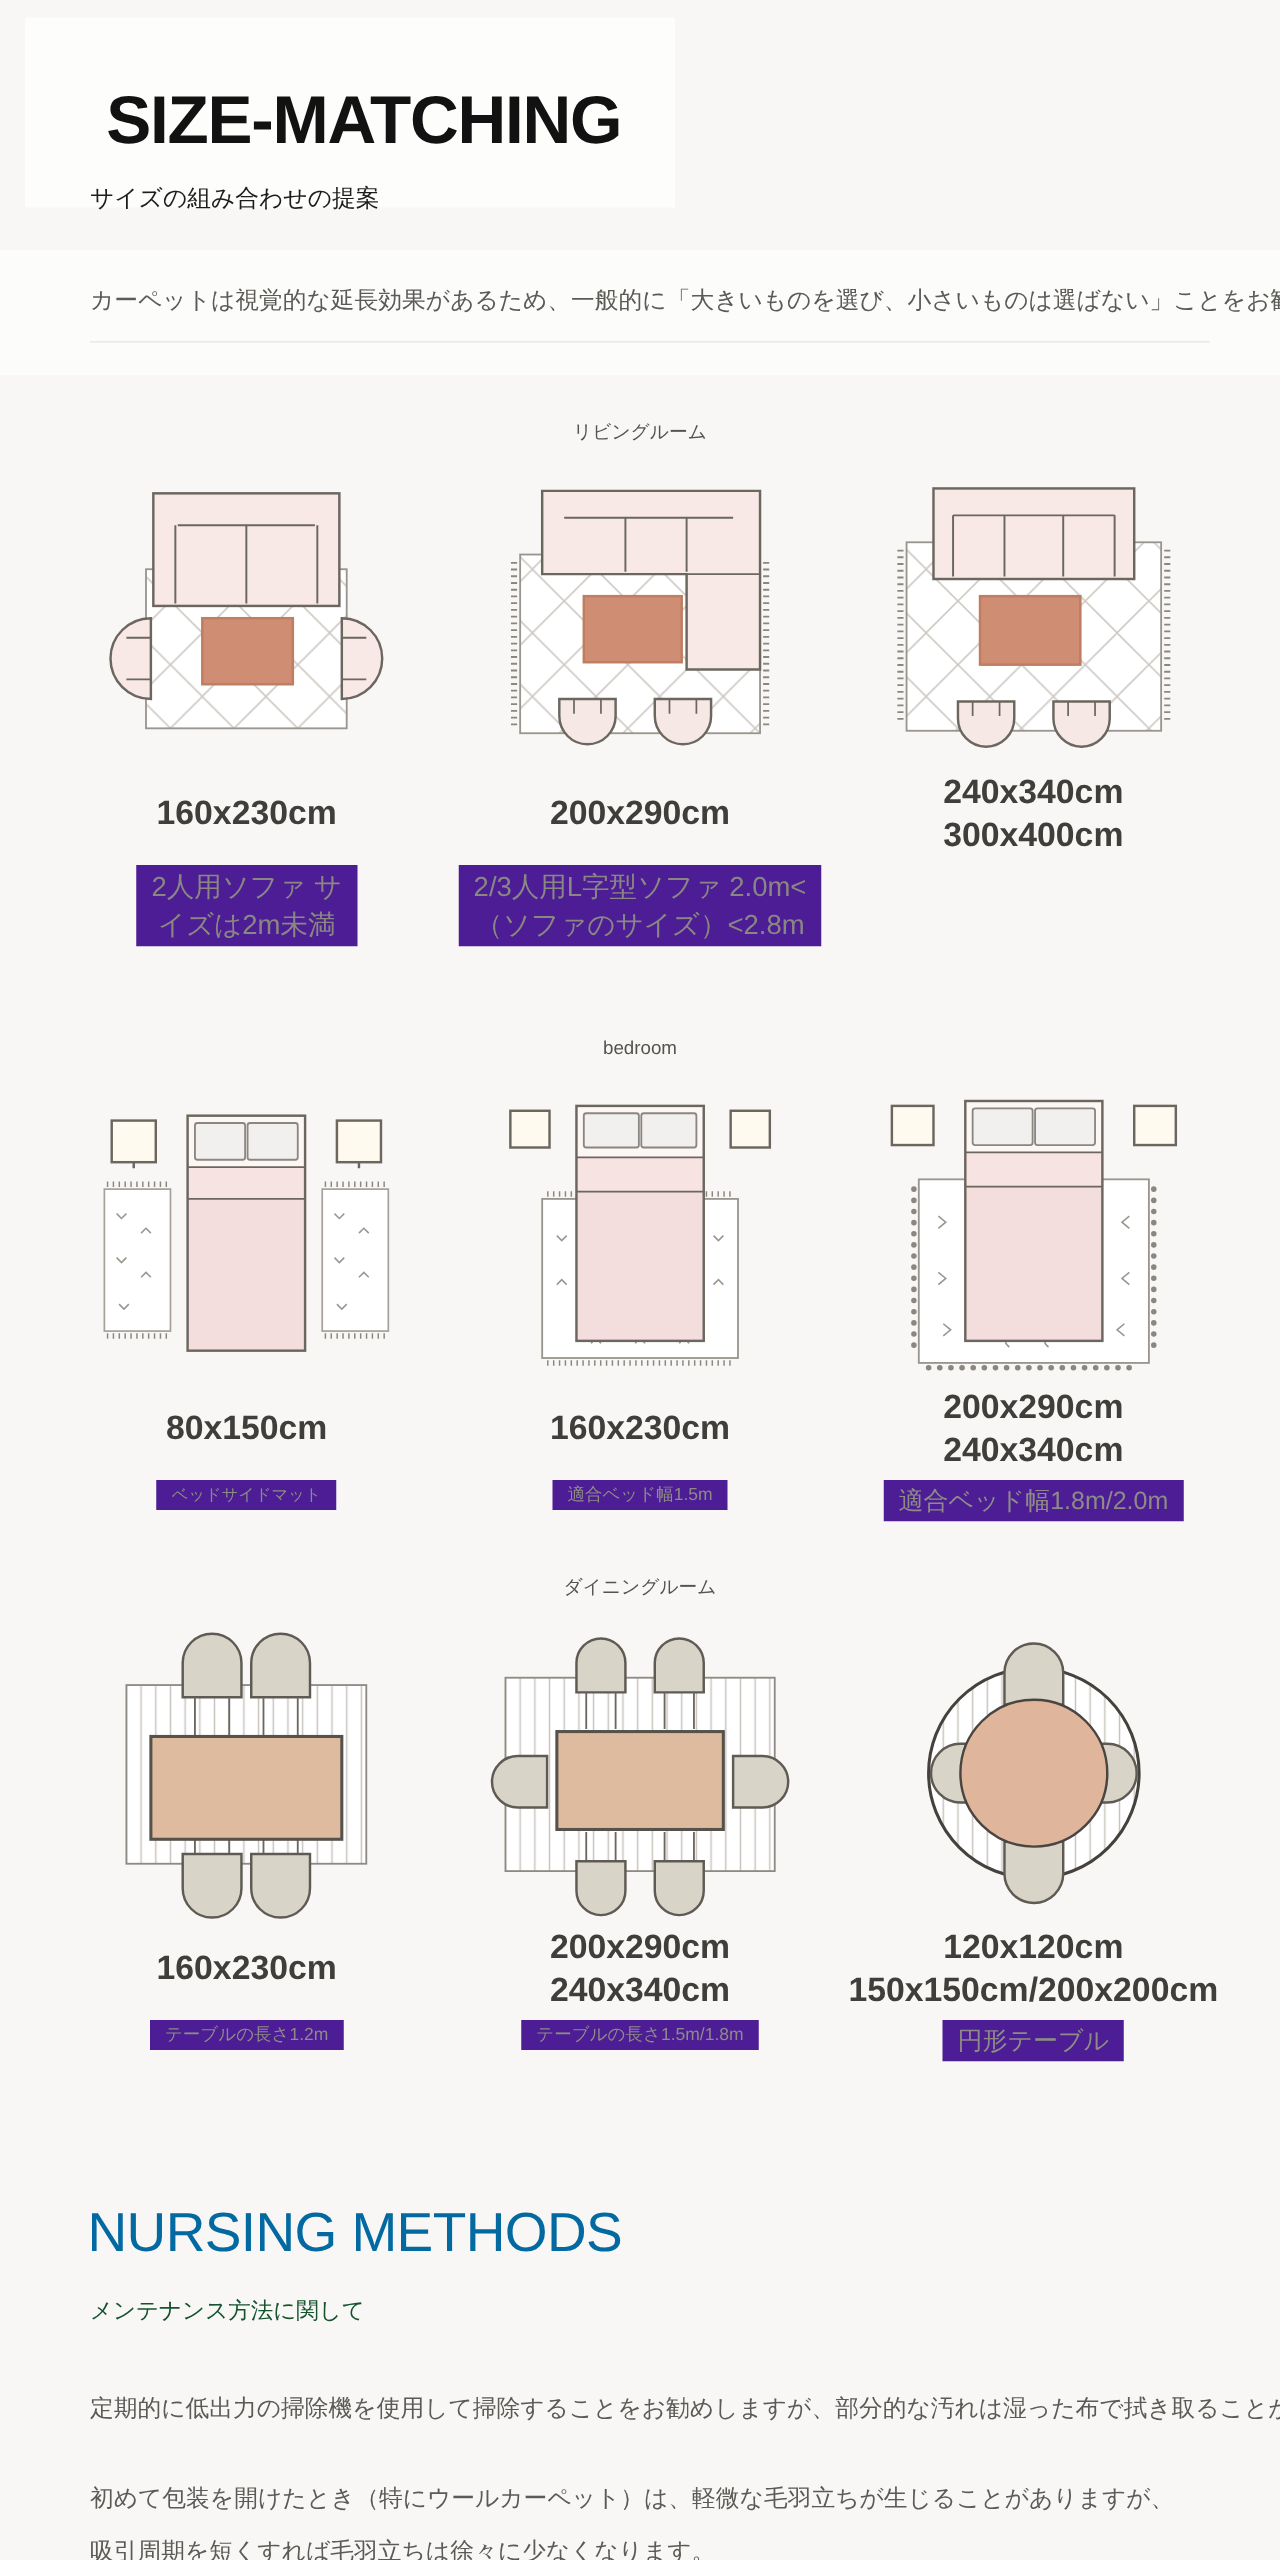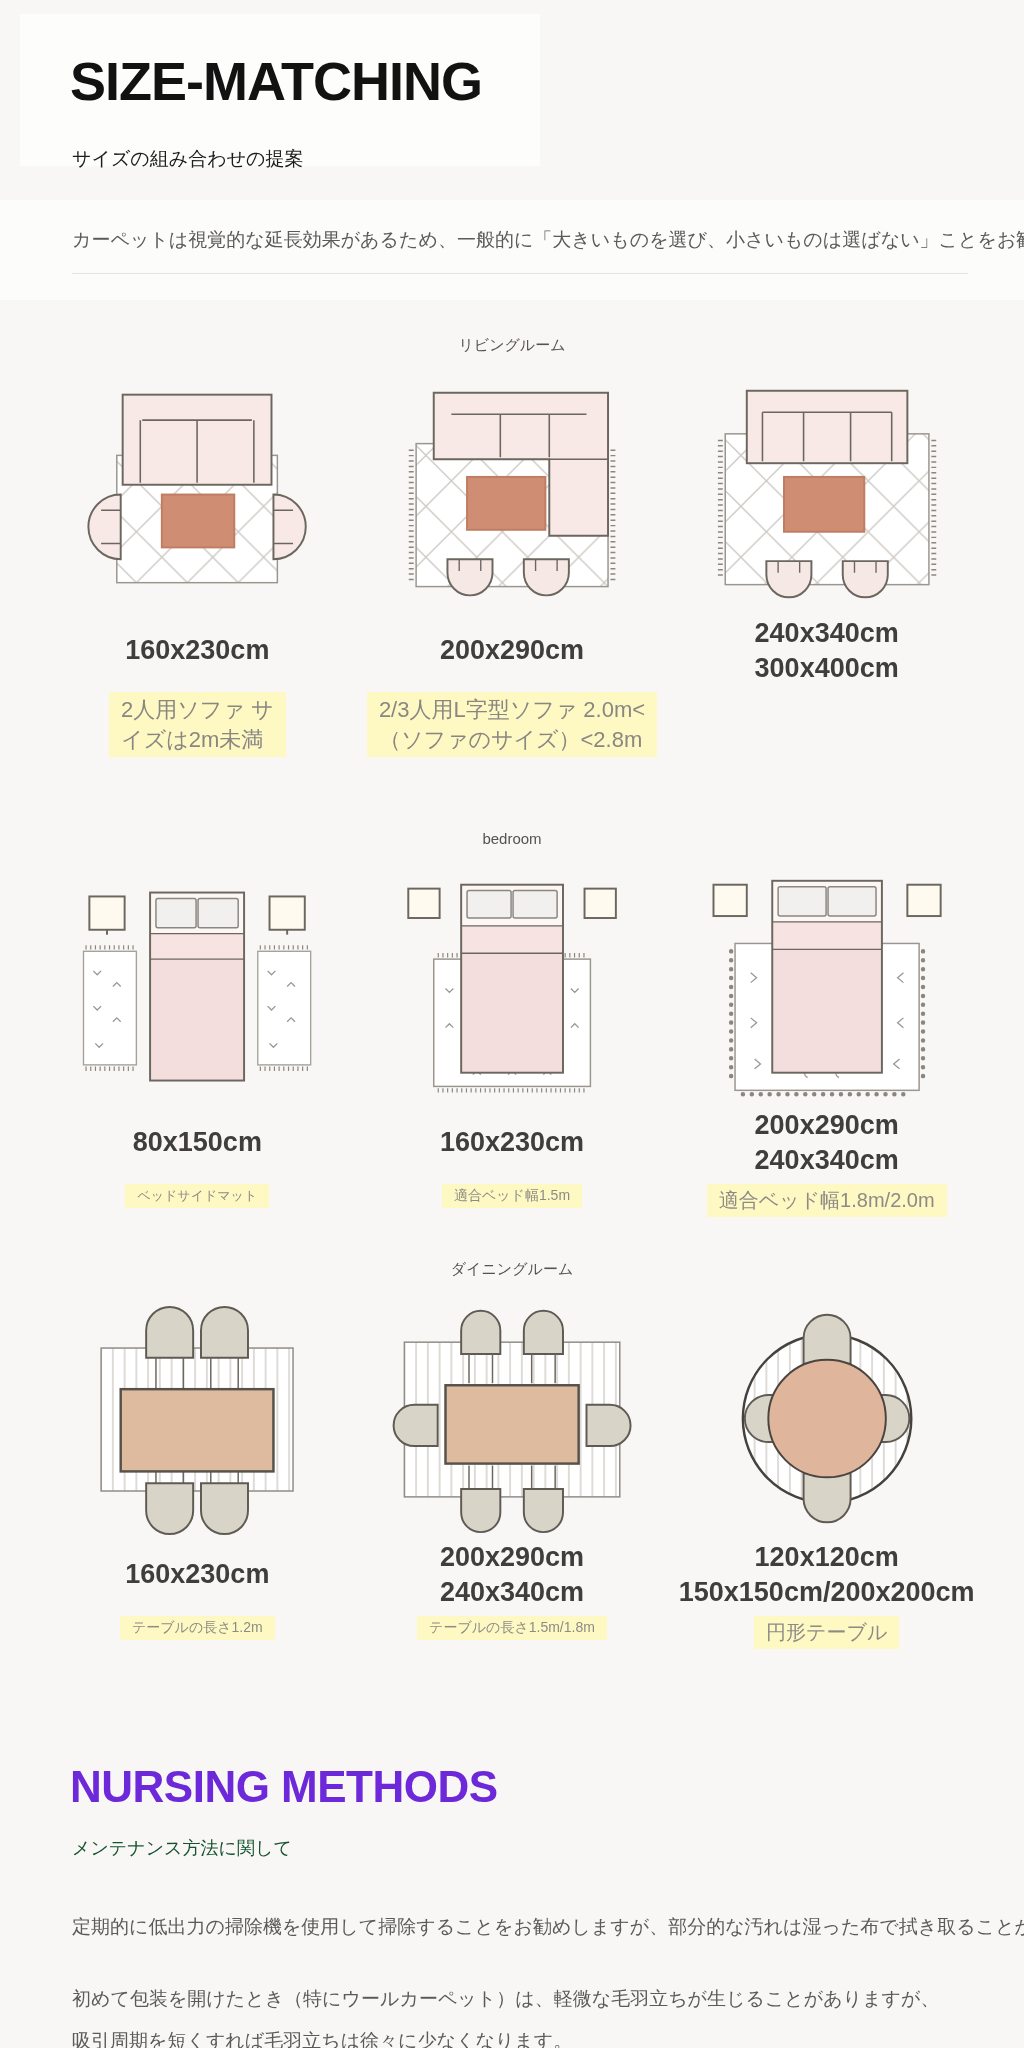--- a/index.html
+++ b/index.html
@@ -3,47 +3,47 @@
 <meta charset="utf-8">
 <style>
   html,body { margin:0; padding:0; }
   body {
     width:1024px; height:2048px; position:relative; overflow:hidden;
     background:#f8f7f5; color:#333;
     font-family:"Liberation Sans","DejaVu Sans",sans-serif;
   }
   .hdr-bg { position:absolute; left:20px; top:14px; width:520px; height:152px; background:#fdfdfc; }
   .intro-band { position:absolute; left:0; top:200px; width:1024px; height:100px; background:#fcfcfb; }
-  .title { position:absolute; left:70px; top:50px; margin:0; font-size:54px; font-weight:800;
+  .title { position:absolute; left:70px; top:50px; margin:15px; font-size:54px; font-weight:800;
            letter-spacing:-1px; color:#121212; }
   .subtitle { position:absolute; left:72px; top:146px; margin:0; font-size:19px; color:#1d1d1d; }
   .intro { position:absolute; left:72px; top:227px; margin:0; width:952px; font-size:19px;
            color:#5c5a57; white-space:nowrap; overflow:hidden; }
   .divider { position:absolute; left:72px; top:273px; width:896px; height:1px; background:#e6e3df; }
 
   .room { position:absolute; left:40px; width:944px; }
   #sec-living  { top:336px; }
   #sec-bedroom { top:830px; }
   #sec-dining  { top:1260px; }
   .room-label { text-align:center; font-size:15px; color:#56534f; }
   .grid { display:grid; grid-template-columns:repeat(3,1fr); margin-top:24px; }
   .cell { display:flex; flex-direction:column; align-items:center; }
   .illus { height:235px; display:flex; align-items:center; justify-content:center; }
   .illus svg { height:235px; width:auto; display:block; }
   .size { height:74px; display:flex; align-items:center; justify-content:center; text-align:center;
           font-size:27px; font-weight:700; color:#403e3b; white-space:pre-line; line-height:1.3; }
-  .desc { margin-top:4px; color:#8e8b86; white-space:pre-line;
-          background:#fef9c3; padding:3px 12px; }
+  .desc { margin-top:4px; text-align:center; color:#8e8b86; white-space:pre-line;
+          background:#4c1d95; padding:3px 12px; }
   .desc-xl { font-size:22px; line-height:1.35; color:#8a8783; }
   .desc-lg { font-size:20px; }
   .desc-md { font-size:14px; }
   .desc-sm { font-size:13px; }
 
-  .care-title { position:absolute; left:70px; top:1762px; margin:0; font-size:44px; font-weight:700;
-                letter-spacing:-0.5px; color:#6d28d9; }
+  .care-title { position:absolute; left:70px; top:1762px; margin:0; font-size:44px; font-weight:400;
+                letter-spacing:-0.5px; color:#0369a1; }
   .care-sub { position:absolute; left:72px; top:1836px; margin:0; font-size:18px; color:#14532d; }
   .care-p { position:absolute; left:72px; margin:0; font-size:19px; color:#5c5a57;
             white-space:nowrap; overflow:hidden; width:952px; }
   .care-p.p0 { top:1914px; }
   .care-p.p1 { top:1986px; }
   .care-p.p2 { top:2028px; }
   .defs-holder { position:absolute; width:0; height:0; overflow:hidden; }
 </style>
 </head>
 <body>

